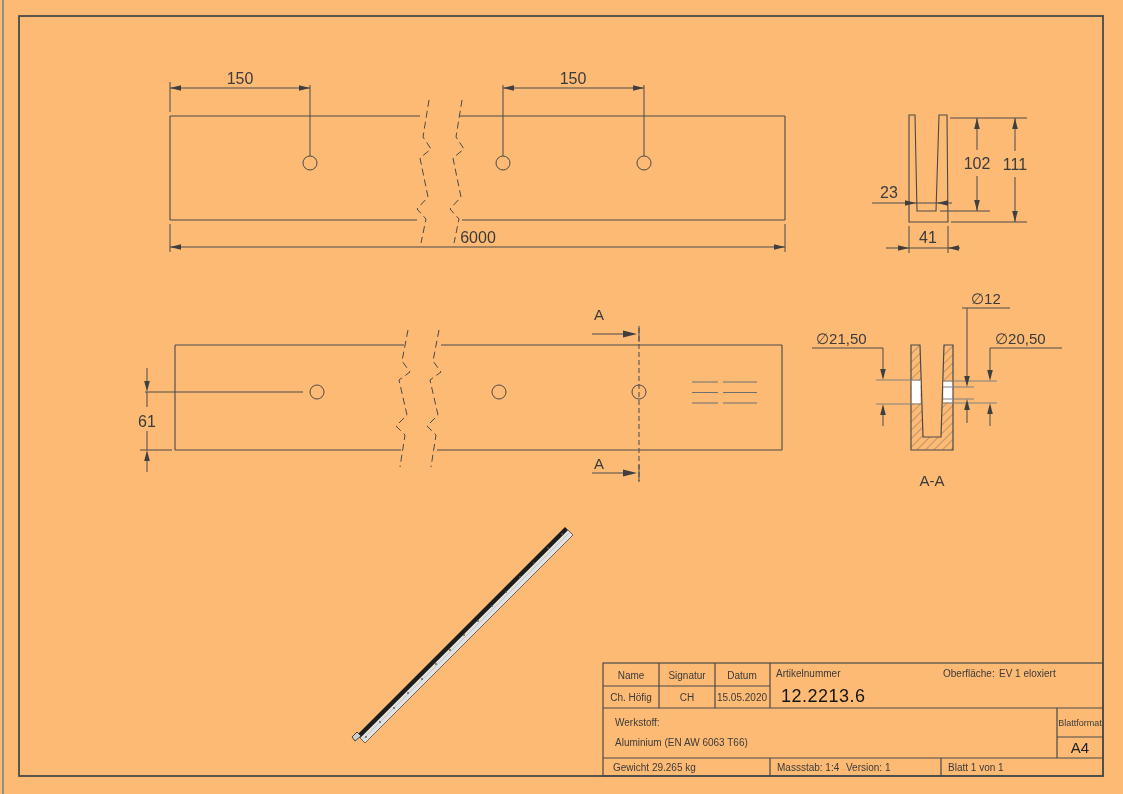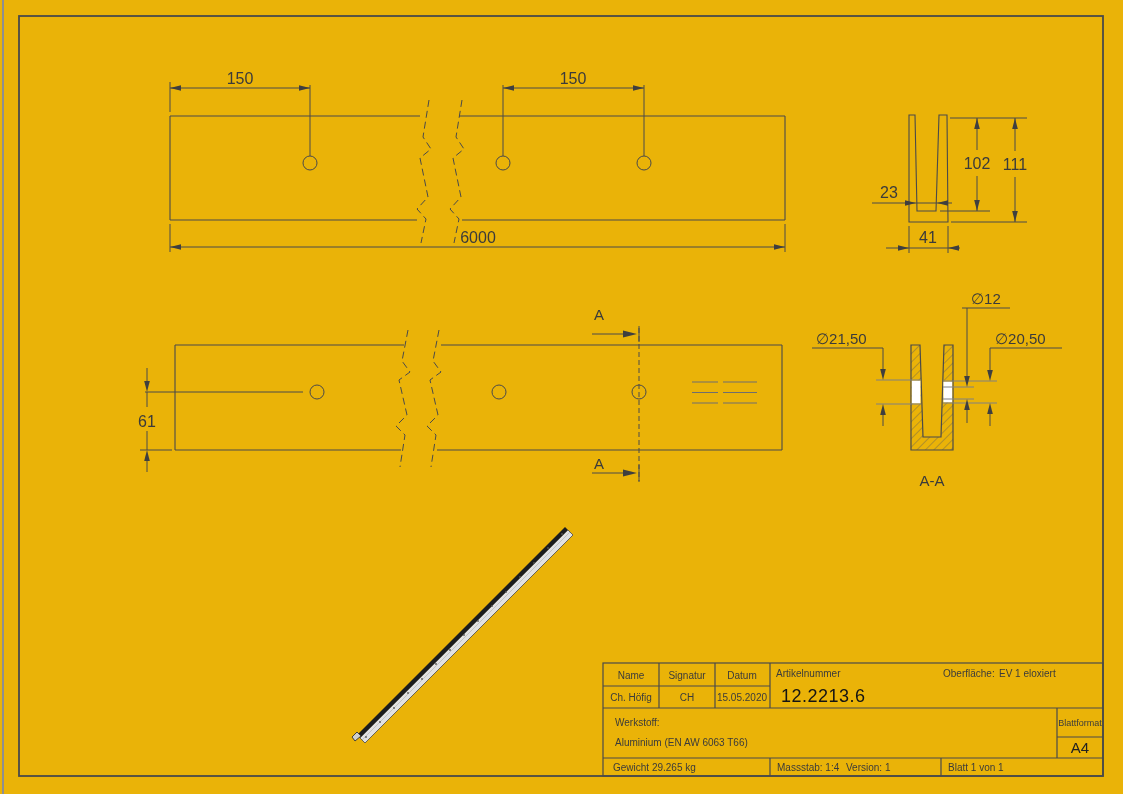--- a/index.html
+++ b/index.html
@@ -1,16 +1,16 @@
 <!DOCTYPE html>
 <html><head>
 <meta charset="utf-8">
 <style>
   html,body{margin:0;padding:0;background:#fff;}
-  .screen{position:relative;width:1123px;height:794px;background:#eab308;overflow:hidden;
+  .screen{position:relative;width:1123px;height:794px;background:#fdba74;overflow:hidden;
           font-family:"Liberation Sans",sans-serif;}
   .win-edge{position:absolute;left:2px;top:0;width:2px;height:794px;background:#8f8f8f;}
   svg{position:absolute;left:0;top:0;}
   svg text{font-family:"Liberation Sans",sans-serif;fill:#3b3b3b;}
   .dim{font-size:16px;}
   .dia{font-size:15px;}
   .seclab{font-size:15px;}
   .tb-small{font-size:10px;}
   .tb-tiny{font-size:9px;}
   .tb-art{font-size:18px;letter-spacing:.5px;fill:#141414;}

